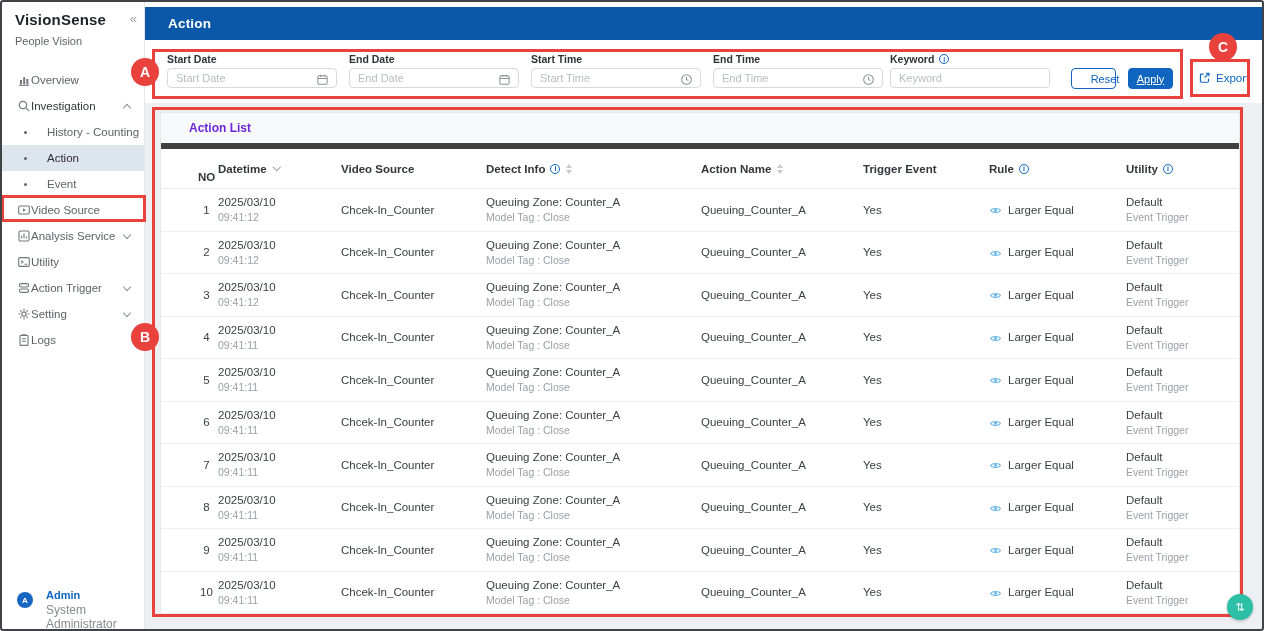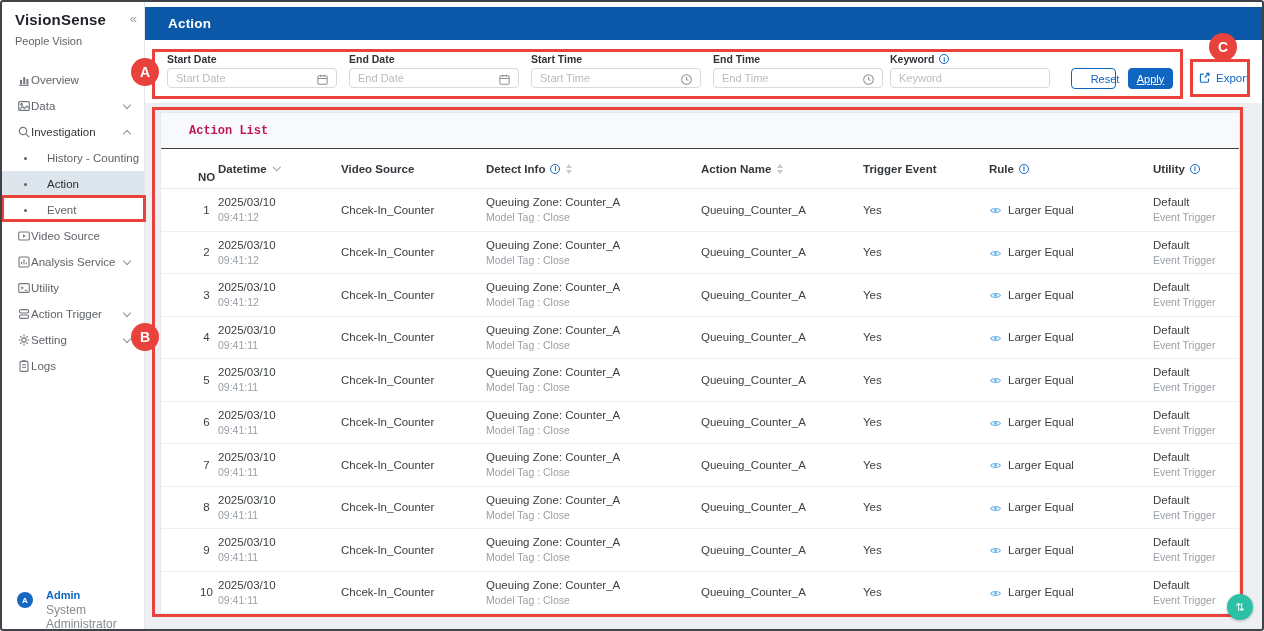--- a/index.html
+++ b/index.html
@@ -56,31 +56,31 @@
   .btn.apply { width:45px; background:#1065c0; border:1px solid #1065c0; color:#fff; }
   .export { position:absolute; left:1198px; top:71px; display:flex; align-items:center; gap:5px;
             color:#1065c0; font-size:11.5px; font-weight:500; cursor:pointer; }
   .info-i { display:inline-flex; width:10px; height:10px; border:1px solid #1065c0; border-radius:50%;
             color:#1065c0; font-size:7px; font-weight:700; align-items:center; justify-content:center;
             margin-left:5px; font-style:normal; cursor:pointer; flex:none; }
 
   
   .card { position:absolute; left:160px; top:112px; width:1080px; height:502px; background:#fff;
           border:1px solid #e7e9ec; border-radius:2px; display:flex; flex-direction:column; }
-  .card-title { height:36px; background:#f8f9fb; border-bottom:1px solid #404040; display:flex; align-items:center;
-                padding-left:28px; font-size:12px; font-weight:700; color:#be185d; flex:none;font-family:Liberation Mono, monospace; }
+  .card-title { height:36px; background:#f8f9fb; border-bottom:6px solid #404040; display:flex; align-items:center;
+                padding-left:28px; font-size:12px; font-weight:700; color:#6d28d9; flex:none; }
   .thead { height:40px; display:flex; align-items:center; padding-left:34px; border-bottom:1px solid #e5e7e9;
            font-size:11.5px; font-weight:700; color:#33373b; flex:none; }
   .rows { flex:1; display:flex; flex-direction:column; }
   .trow { flex:1; display:flex; align-items:center; padding-left:34px; }
   .trow + .trow { border-top:1px solid #efefef; }
 
   .c-no{width:23px;text-align:center;flex:none;} .c-dt{width:123px;flex:none;}
   .c-vs{width:145px;flex:none;} .c-di{width:215px;flex:none;} .c-an{width:162px;flex:none;}
-  .c-te{width:126px;flex:none;} .c-ru{width:164px;flex:none;} .c-ut{flex:1;}
+  .c-te{width:126px;flex:none;} .c-ru{width:137px;flex:none;} .c-ut{flex:1;}
   .thead > div { display:flex; align-items:center; }
 
   .cell-main { font-size:11.5px; color:#3c4043; font-weight:400; }
   .cell-sub  { font-size:10.5px; color:#9aa0a6; margin-top:3px; }
   .cell-txt  { font-size:11.5px; color:#3c4043; }
   .rule-cell { display:flex; align-items:center; gap:6px; }
   .eye { color:#69b4e8; width:13px; height:13px; flex:none; }
 
   .sortstack { display:inline-flex; flex-direction:column; gap:2px; margin-left:6px; cursor:pointer; }
   .tri-up  { width:0;height:0;border-left:3.5px solid transparent;border-right:3.5px solid transparent;border-bottom:4px solid #c6cad0; }
@@ -110,31 +110,20 @@
     <div class="mi">
       <span class="ic">
         <svg viewBox="0 0 14 14" width="14" height="14">
             <path d="M2 12.3h10" stroke="currentColor" stroke-width="1.1" fill="none"></path>
             <rect x="3" y="7" width="2" height="4.3" fill="currentColor"></rect>
             <rect x="6.2" y="4.2" width="2" height="7.1" fill="currentColor"></rect>
             <rect x="9.4" y="6" width="2" height="5.3" fill="currentColor"></rect>
           </svg>
       </span>
       <span class="lbl">Overview</span>
-    </div>
-    <div class="mi">
-      <span class="ic">
-        <svg viewBox="0 0 14 14" width="14" height="14" fill="none" stroke="currentColor" stroke-width="1.1">
-            <rect x="1.7" y="2.6" width="10.6" height="8.8" rx="1"></rect>
-            <circle cx="4.6" cy="5.5" r=".9"></circle>
-            <path d="M2.6 10.4l2.9-2.9 1.9 1.9 2.4-2.4 2 2"></path>
-          </svg>
-      </span>
-      <span class="lbl">Data</span>
-      <span class="chev down"></span>
     </div>
     <div class="mi parent-active">
       <span class="ic">
         <svg viewBox="0 0 14 14" width="14" height="14" fill="none" stroke="currentColor" stroke-width="1.2">
             <circle cx="6" cy="6" r="3.7"></circle>
             <path d="M8.9 8.9L12.2 12.2"></path>
           </svg>
       </span>
       <span class="lbl">Investigation</span>
       <span class="chev up"></span>

